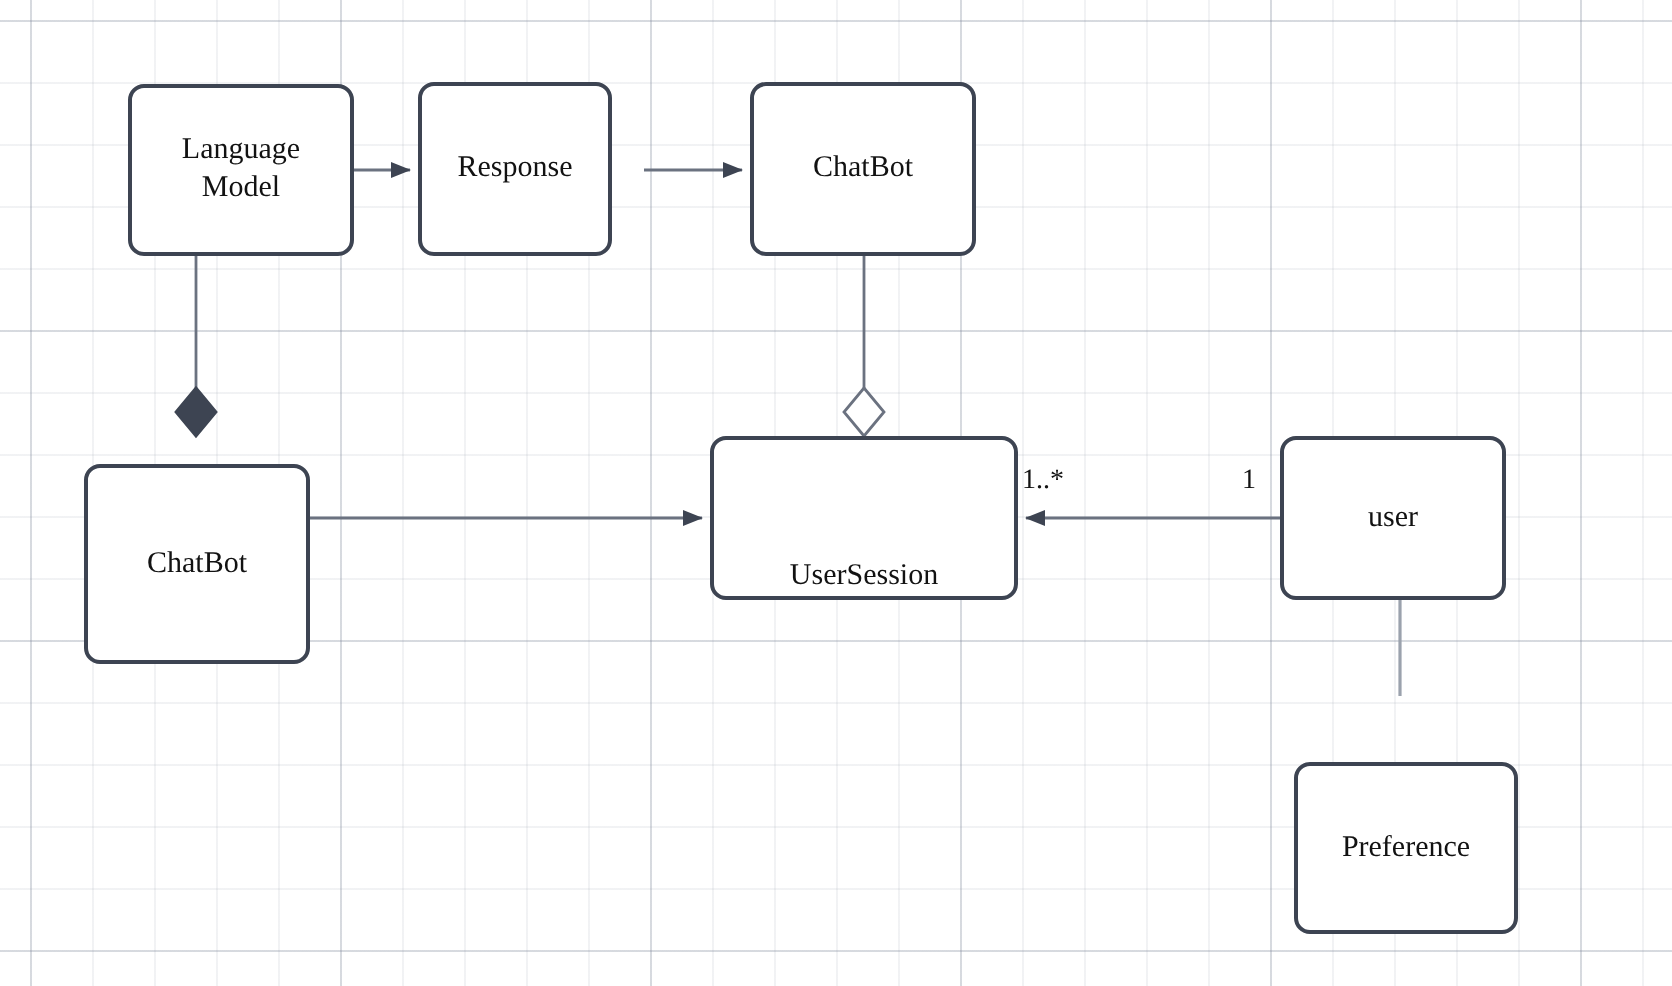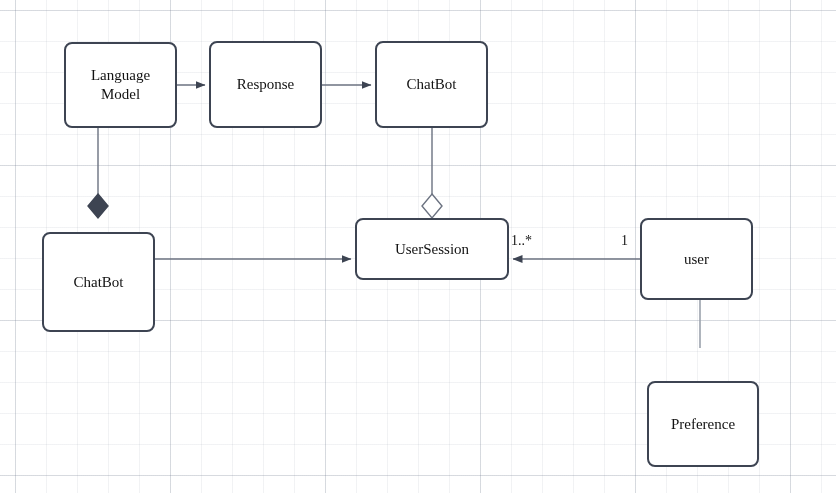--- a/index.html
+++ b/index.html
@@ -105,33 +105,33 @@
     </g>
   </svg>
 
   <div class="node" style="left:42px; top:42px; width:113px; height:86px;margin-left:22px;">
     <span>
       <span>Language</span><br>
       <span>Model</span>
     </span>
   </div>
 
-  <div class="node" style="left:209px; top:41px; width:113px; height:87px;">
+  <div class="node" style="left:209px; top:41px; width:97px; height:87px;">
     <span>Response</span>
   </div>
 
   <div class="node" style="left:375px; top:41px; width:113px; height:87px;">
     <span>ChatBot</span>
   </div>
 
   <div class="node" style="left:42px; top:232px; width:113px; height:100px;">
     <span>ChatBot</span>
   </div>
 
-  <div class="node" style="left:355px; top:218px; width:154px; height:62px;">
+  <div class="node" style="left:355px; top:218px; width:154px; height:82px;align-items:flex-end;">
     <span>UserSession</span>
   </div>
 
   <div class="node" style="left:640px; top:218px; width:113px; height:82px;align-items:center;">
     <span>user</span>
   </div>
 
   <div class="node" style="left:647px; top:348px; width:112px; height:86px;margin-top:33px;">
     <span>Preference</span>
   </div>

